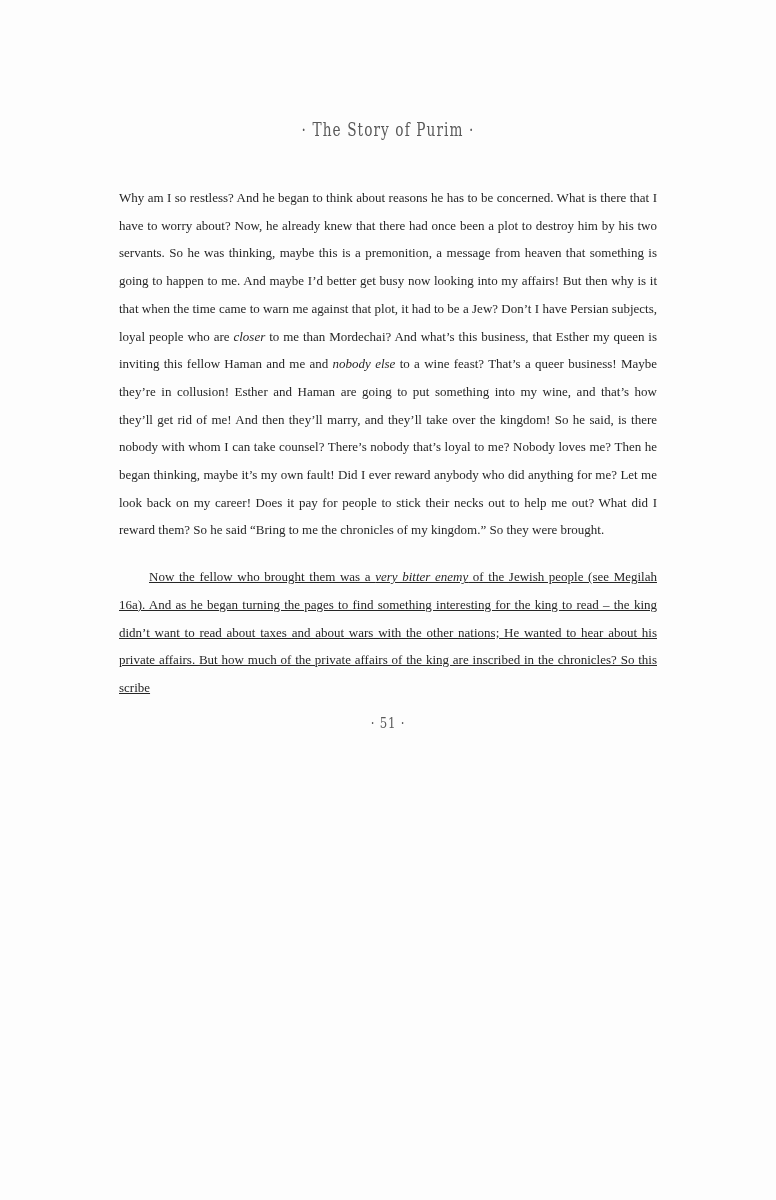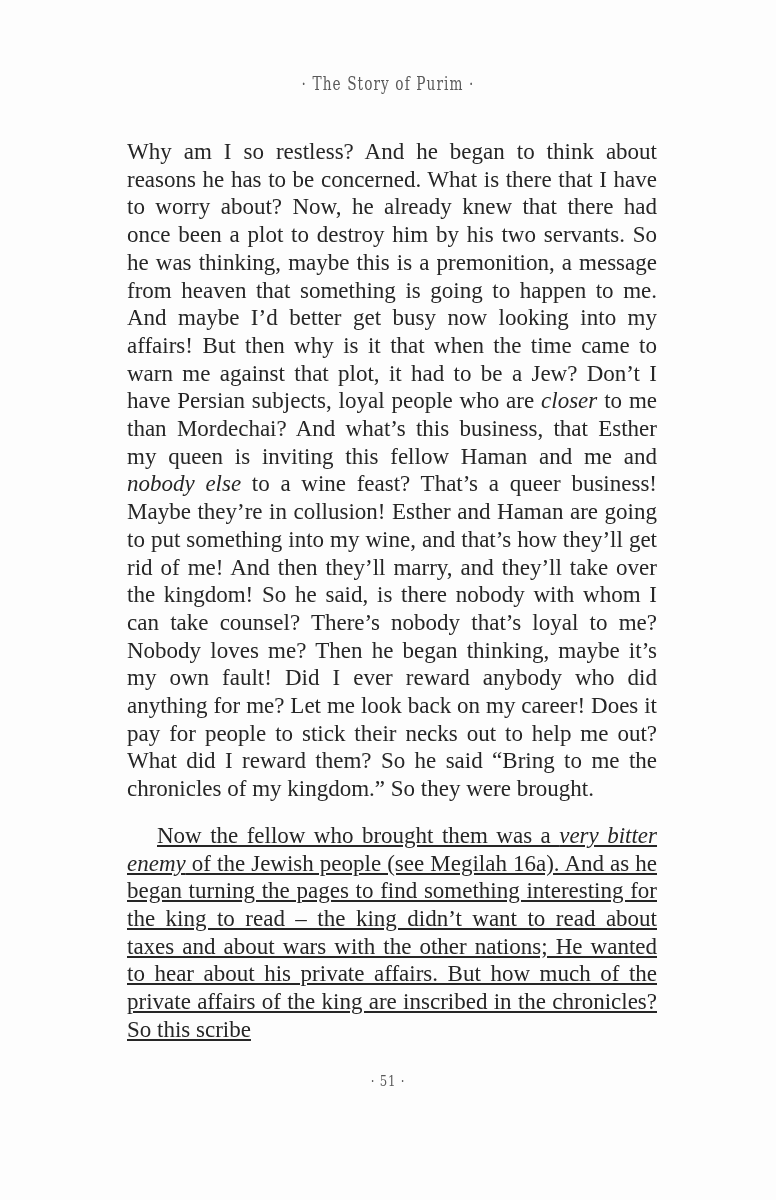--- a/index.html
+++ b/index.html
@@ -8,63 +8,62 @@
   }
   body {
     width: 776px;
     height: 1200px;
     background: #fdfdfd;
     overflow: hidden;
   }
   .page {
     width: 538px;
     margin: 0 auto;
-    padding-top: 72px;
+    padding-top: 118px;
   }
   .running-header {
     text-align: center;
     color: #595959;
     margin-bottom: 40px;
     height: 26px;
   }
   .condensed {
     display: inline-block;
     font-family: "DejaVu Serif", serif;
     font-size: 19px;
     letter-spacing: 1.5px;
     transform: scaleX(0.72);
     transform-origin: center;
     white-space: nowrap;
   }
   .body-text {
     font-family: "Liberation Serif", serif;
-    font-size: 23px;
+    font-size: 13px;
     line-height: 27.7px;
     color: #262626;
     text-align: justify;
     text-justify: inter-word;
-    margin-left: 8px;
   }
   .body-text p {
     margin: 0;
   }
   .body-text p + p {
     margin-top: 19px;
     text-decoration: underline;
   }
   .body-text p.indent {
     text-indent: 30px;
   }
   .body-text em {
     font-style: italic;
   }
   .page-footer {
     text-align: center;
     color: #595959;
-    margin-top: 28px;
+    margin-top: 12px;
   }
   .page-footer .condensed {
     font-size: 15px;
     letter-spacing: 1px;
     transform: scaleX(0.78);
   }
 </style>
 </head>
 <body>
 

